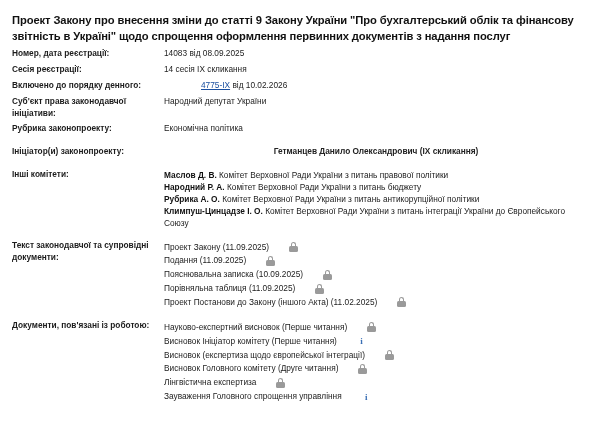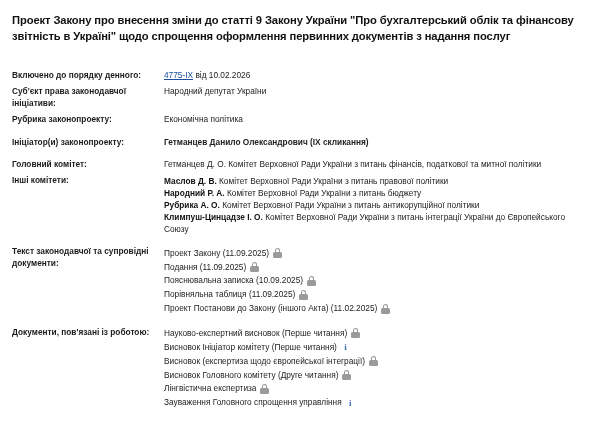--- a/index.html
+++ b/index.html
@@ -18,21 +18,21 @@
   .page {
     width: 600px;
     box-sizing: border-box;
     padding: 10px 12px 6px 12px;
   }
   .title {
     font-size: 11.2px;
     font-weight: bold;
     line-height: 1.45;
     color: #111111;
-    margin: 2px 0 24px 0;
+    margin: 2px 0 2px 0;
     letter-spacing: -0.1px;
   }
   table.meta {
     width: 100%;
     border-collapse: collapse;
     table-layout: fixed;
   }
   table.meta td {
     vertical-align: top;
     padding: 2px 0 2px 0;
@@ -48,36 +48,38 @@
   td.value {
     color: #222222;
   }
   .sep td {
     padding: 0;
     height: 3px;
   }
   .bold-val {
     font-weight: bold;
     color: #111;
+    text-align: center;
   }
   .link {
     color: #1a4fa0;
+    margin-left: 37px;
   }
   .committee-line {
     display: block;
     line-height: 1.45;
   }
   .committee-line .cname {
     font-weight: bold;
     color: #111;
   }
   .doc-line {
     display: flex;
     align-items: center;
-    gap: 4px;
+    gap: 20px;
     line-height: 1.55;
     padding: 0.5px 0;
   }
   .doc-text {
     color: #222;
   }
   
   .lock {
     display: inline-block;
     width: 9px;
@@ -126,20 +128,28 @@
 </head>
 <body>
 
 <div class="page">
 
   <div class="title">Проект Закону про внесення зміни до статті 9 Закону України "Про бухгалтерський облік та фінансову звітність в Україні" щодо спрощення оформлення первинних документів з надання послуг</div>
 
   <table class="meta">
     <tbody>
       <tr>
+        <td class="label head-first">Номер, дата реєстрації:</td>
+        <td class="value head-first">14083 від 08.09.2025</td>
+      </tr>
+      <tr>
+        <td class="label">Сесія реєстрації:</td>
+        <td class="value">14 сесія IX скликання</td>
+      </tr>
+      <tr>
         <td class="label">Включено до порядку денного:</td>
         <td class="value">
           <a class="link" href="#">4775-IX</a>
           <span>від 10.02.2026</span>
         </td>
       </tr>
       <tr>
         <td class="label">Суб'єкт права законодавчої ініціативи:</td>
         <td class="value">Народний депутат України</td>
       </tr>
@@ -153,24 +163,20 @@
         </tr>
       <tr>
         <td class="label">Ініціатор(и) законопроекту:</td>
         <td class="value bold-val">Гетманцев Данило Олександрович (IX скликання)</td>
       </tr>
       <tr class="sep">
           <td></td>
           <td></td>
         </tr>
       <tr>
-        <td class="label">Головний комітет:</td>
-        <td class="value">Гетманцев Д. О. Комітет Верховної Ради України з питань фінансів, податкової та митної політики</td>
-      </tr>
-      <tr>
         <td class="label">Інші комітети:</td>
         <td class="value">
           <span class="committee-line">
             <span class="cname">Маслов Д. В.</span>
             <span>Комітет Верховної Ради України з питань правової політики</span>
           </span>
           <span class="committee-line">
             <span class="cname">Народний Р. А.</span>
             <span>Комітет Верховної Ради України з питань бюджету</span>
           </span>

